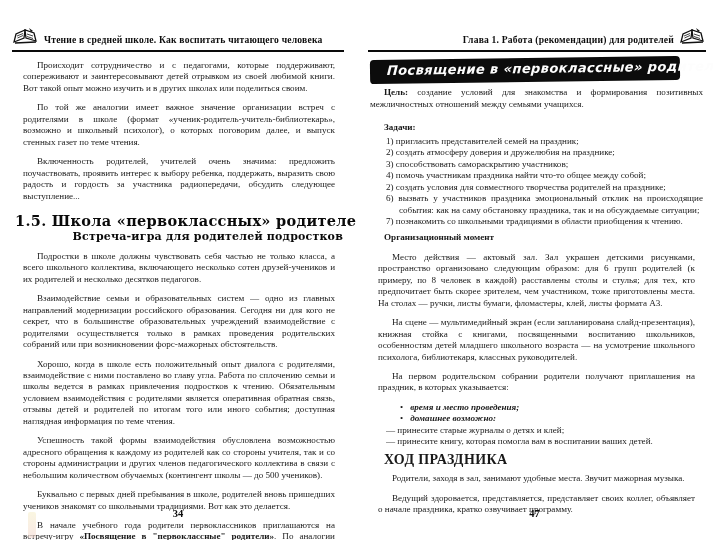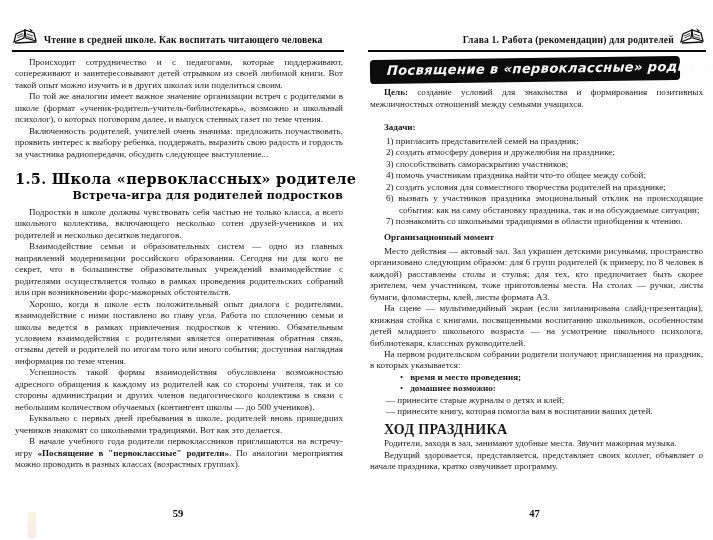--- a/index.html
+++ b/index.html
@@ -28,21 +28,21 @@
     font-family: "Liberation Serif", serif;
     font-weight: 700; font-size: 9.6px; letter-spacing: 0.2px;
     color: #0d0d0d; white-space: nowrap; padding-bottom: 2px;
   }
   .book-icon { width: 27px; height: 22px; flex: 0 0 auto; }
 
   
   .col { text-align: justify; font-size: 9.1px; line-height: 11.45px; color: #191919; }
   .page-left  .col { margin: 5px 13px 0 15px; }
   .page-right .col { margin: 5px 10px 0 14px; }
-  .para { text-indent: 14px; margin: 0; }
+  .para { text-indent: 14px; margin: 8px; }
   .b { font-weight: 700; }
 
   
   .sec-head {
     font-family: "DejaVu Serif", serif;
     font-weight: 700; font-size: 14.5px; letter-spacing: 0.3px;
     color: #0a0a0a; margin: 13px 0 5px 0; text-indent: 0; text-align: left;
     white-space: nowrap;
   }
   .sec-subhead {
@@ -76,21 +76,21 @@
   .caps-head {
     font-weight: 700; font-size: 14px; letter-spacing: 0.4px;
     margin: 6px 0 3px 0; text-indent: 14px; text-align: left;
   }
 
   ol.tasks { margin: 1px 0 2px 0; padding: 0 0 0 16px; list-style: none; }
   ol.tasks li { padding-left: 13px; text-indent: -13px; margin: 0; }
 
   .bullet-row { display: flex; gap: 7px; margin: 0 0 0 30px; }
   .bullet-dot { font-size: 9px; line-height: 11.45px; }
-  .bullet-text { font-weight: 700; }
+  .bullet-text { font-weight: 700; font-style: italic; }
 
   .dash-line { margin: 0 0 0 16px; text-indent: 0; text-align: left; }
 
   .pagenum {
     position: absolute; bottom: 37px; left: 0; width: 100%;
     text-align: center; font-weight: 700; font-size: 10.5px; color: #0d0d0d;
   }
 
   
   .scan-mark {
@@ -125,21 +125,21 @@
       <p class="sec-subhead">Встреча-игра для родителей подростков</p>
 
       <p class="para">Подростки в школе должны чувствовать себя частью не только класса, а всего школьного коллектива, включающего несколько сотен друзей-учеников и их родителей и несколько десятков педагогов.</p>
       <p class="para">Взаимодействие семьи и образовательных систем — одно из главных направлений модернизации российского образования. Сегодня ни для кого не секрет, что в большинстве образовательных учреждений взаимодействие с родителями осуществляется только в рамках проведения родительских собраний или при возникновении форс-мажорных обстоятельств.</p>
       <p class="para">Хорошо, когда в школе есть положительный опыт диалога с родителями, взаимодействие с ними поставлено во главу угла. Работа по сплочению семьи и школы ведется в рамках привлечения подростков к чтению. Обязательным условием взаимодействия с родителями является оперативная обратная связь, отзывы детей и родителей по итогам того или иного события; доступная наглядная информация по теме чтения.</p>
       <p class="para">Успешность такой формы взаимодействия обусловлена возможностью адресного обращения к каждому из родителей как со стороны учителя, так и со стороны администрации и других членов педагогического коллектива в связи с небольшим количеством обучаемых (контингент школы — до 500 учеников).</p>
       <p class="para">Буквально с первых дней пребывания в школе, родителей вновь пришедших учеников знакомят со школьными традициями. Вот как это делается.</p>
       <p class="para"><span>В начале учебного года родители первоклассников приглашаются на встречу-игру </span><span class="b">«Посвящение в "первоклассные" родители»</span><span>. По аналогии мероприятия можно проводить в разных классах (возрастных группах).</span></p>
     </div>
 
-    <div class="pagenum">59</div>
+    <div class="pagenum">34</div>
     <div class="scan-mark"></div>
   </div>
 
   <div class="page page-right">
     <div class="runhead">
       <span class="runhead-title">Глава 1. Работа (рекомендации) для родителей</span>
       <svg class="book-icon" viewBox="0 0 27 22">
         <path d="M2 17 L12 13 L13 5 L4 9 Z" fill="#ffffff" stroke="#111" stroke-width="1.3"></path>
         <path d="M24 16 L14 13 L13 5 L22 8 Z" fill="#ffffff" stroke="#111" stroke-width="1.3"></path>
         <path d="M5 11 L11 8.5 M5.5 13 L11 10.5" stroke="#111" stroke-width="0.8" fill="none"></path>

